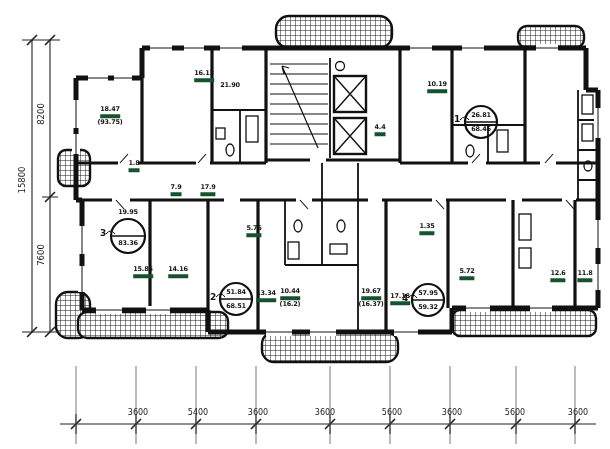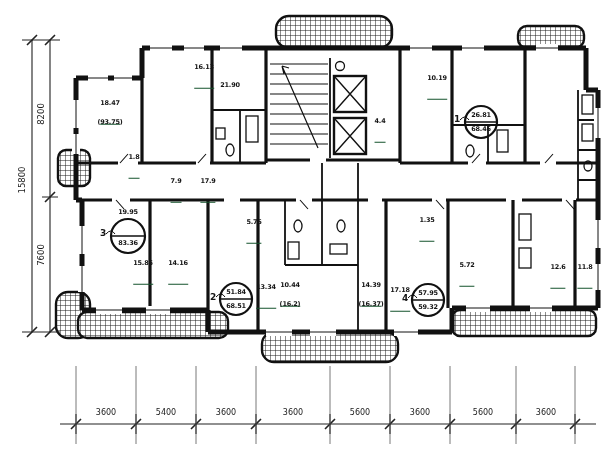--- a/index.html
+++ b/index.html
@@ -1,23 +1,23 @@
 <!DOCTYPE html>
 <html><head>
 <meta charset="utf-8">
 <style>
   html,body{margin:0;padding:0;background:#fff;}
   #stage{position:relative;width:610px;height:449px;background:#fff;overflow:hidden;
          font-family:"DejaVu Sans",sans-serif;color:#141414;}
   #stage svg{position:absolute;left:0;top:0;}
   .lbl{position:absolute;transform:translate(-50%,-50%);font:700 6.5px "DejaVu Sans",sans-serif;
        letter-spacing:-0.2px;white-space:nowrap;color:#151515;line-height:1;}
-  .u{border-bottom:1px solid #14532d;padding-bottom:17px;}
+  .u{border-bottom:4px solid #14532d;padding-bottom:1px;}
   .dim{position:absolute;transform:translate(-50%,-50%);font:400 8px "DejaVu Sans",sans-serif;
-       color:#1a1a1a;white-space:nowrap;line-height:1;}
+       color:#1a1a1a;white-space:nowrap;line-height:1;margin-left:32px;}
   .vdim{position:absolute;transform:translate(-50%,-50%) rotate(-90deg);
         font:400 8.5px "DejaVu Sans",sans-serif;color:#1a1a1a;white-space:nowrap;line-height:1;}
   .apt-num{font:700 9px "DejaVu Sans",sans-serif;}
 </style>
 </head>
 <body>
 
 <div id="stage">
 
   <svg width="610" height="449" viewBox="0 0 610 449">
@@ -161,20 +161,20 @@
   <div class="lbl u" style="left:134px;top:166px">1.8</div>
   <div class="lbl u" style="left:176px;top:190px">7.9</div>
   <div class="lbl u" style="left:208px;top:190px">17.9</div>
   <div class="lbl u" style="left:254px;top:231px">5.76</div>
   <div class="lbl u" style="left:427px;top:229px">1.35</div>
   <div class="lbl u" style="left:143px;top:272px">15.85</div>
   <div class="lbl u" style="left:178px;top:272px">14.16</div>
   <div class="lbl u" style="left:266px;top:296px">13.34</div>
   <div class="lbl u" style="left:290px;top:294px">10.44</div>
   <div class="lbl" style="left:290px;top:304px">(16.2)</div>
-  <div class="lbl u" style="left:371px;top:294px">14.39</div>
+  <div class="lbl u" style="left:371px;top:294px">19.67</div>
   <div class="lbl" style="left:371px;top:304px">(16.37)</div>
   <div class="lbl u" style="left:400px;top:299px">17.18</div>
   <div class="lbl u" style="left:467px;top:274px">5.72</div>
   <div class="lbl u" style="left:558px;top:276px">12.6</div>
   <div class="lbl u" style="left:585px;top:276px">11.8</div>
 
 </div>
 
 </body></html>

